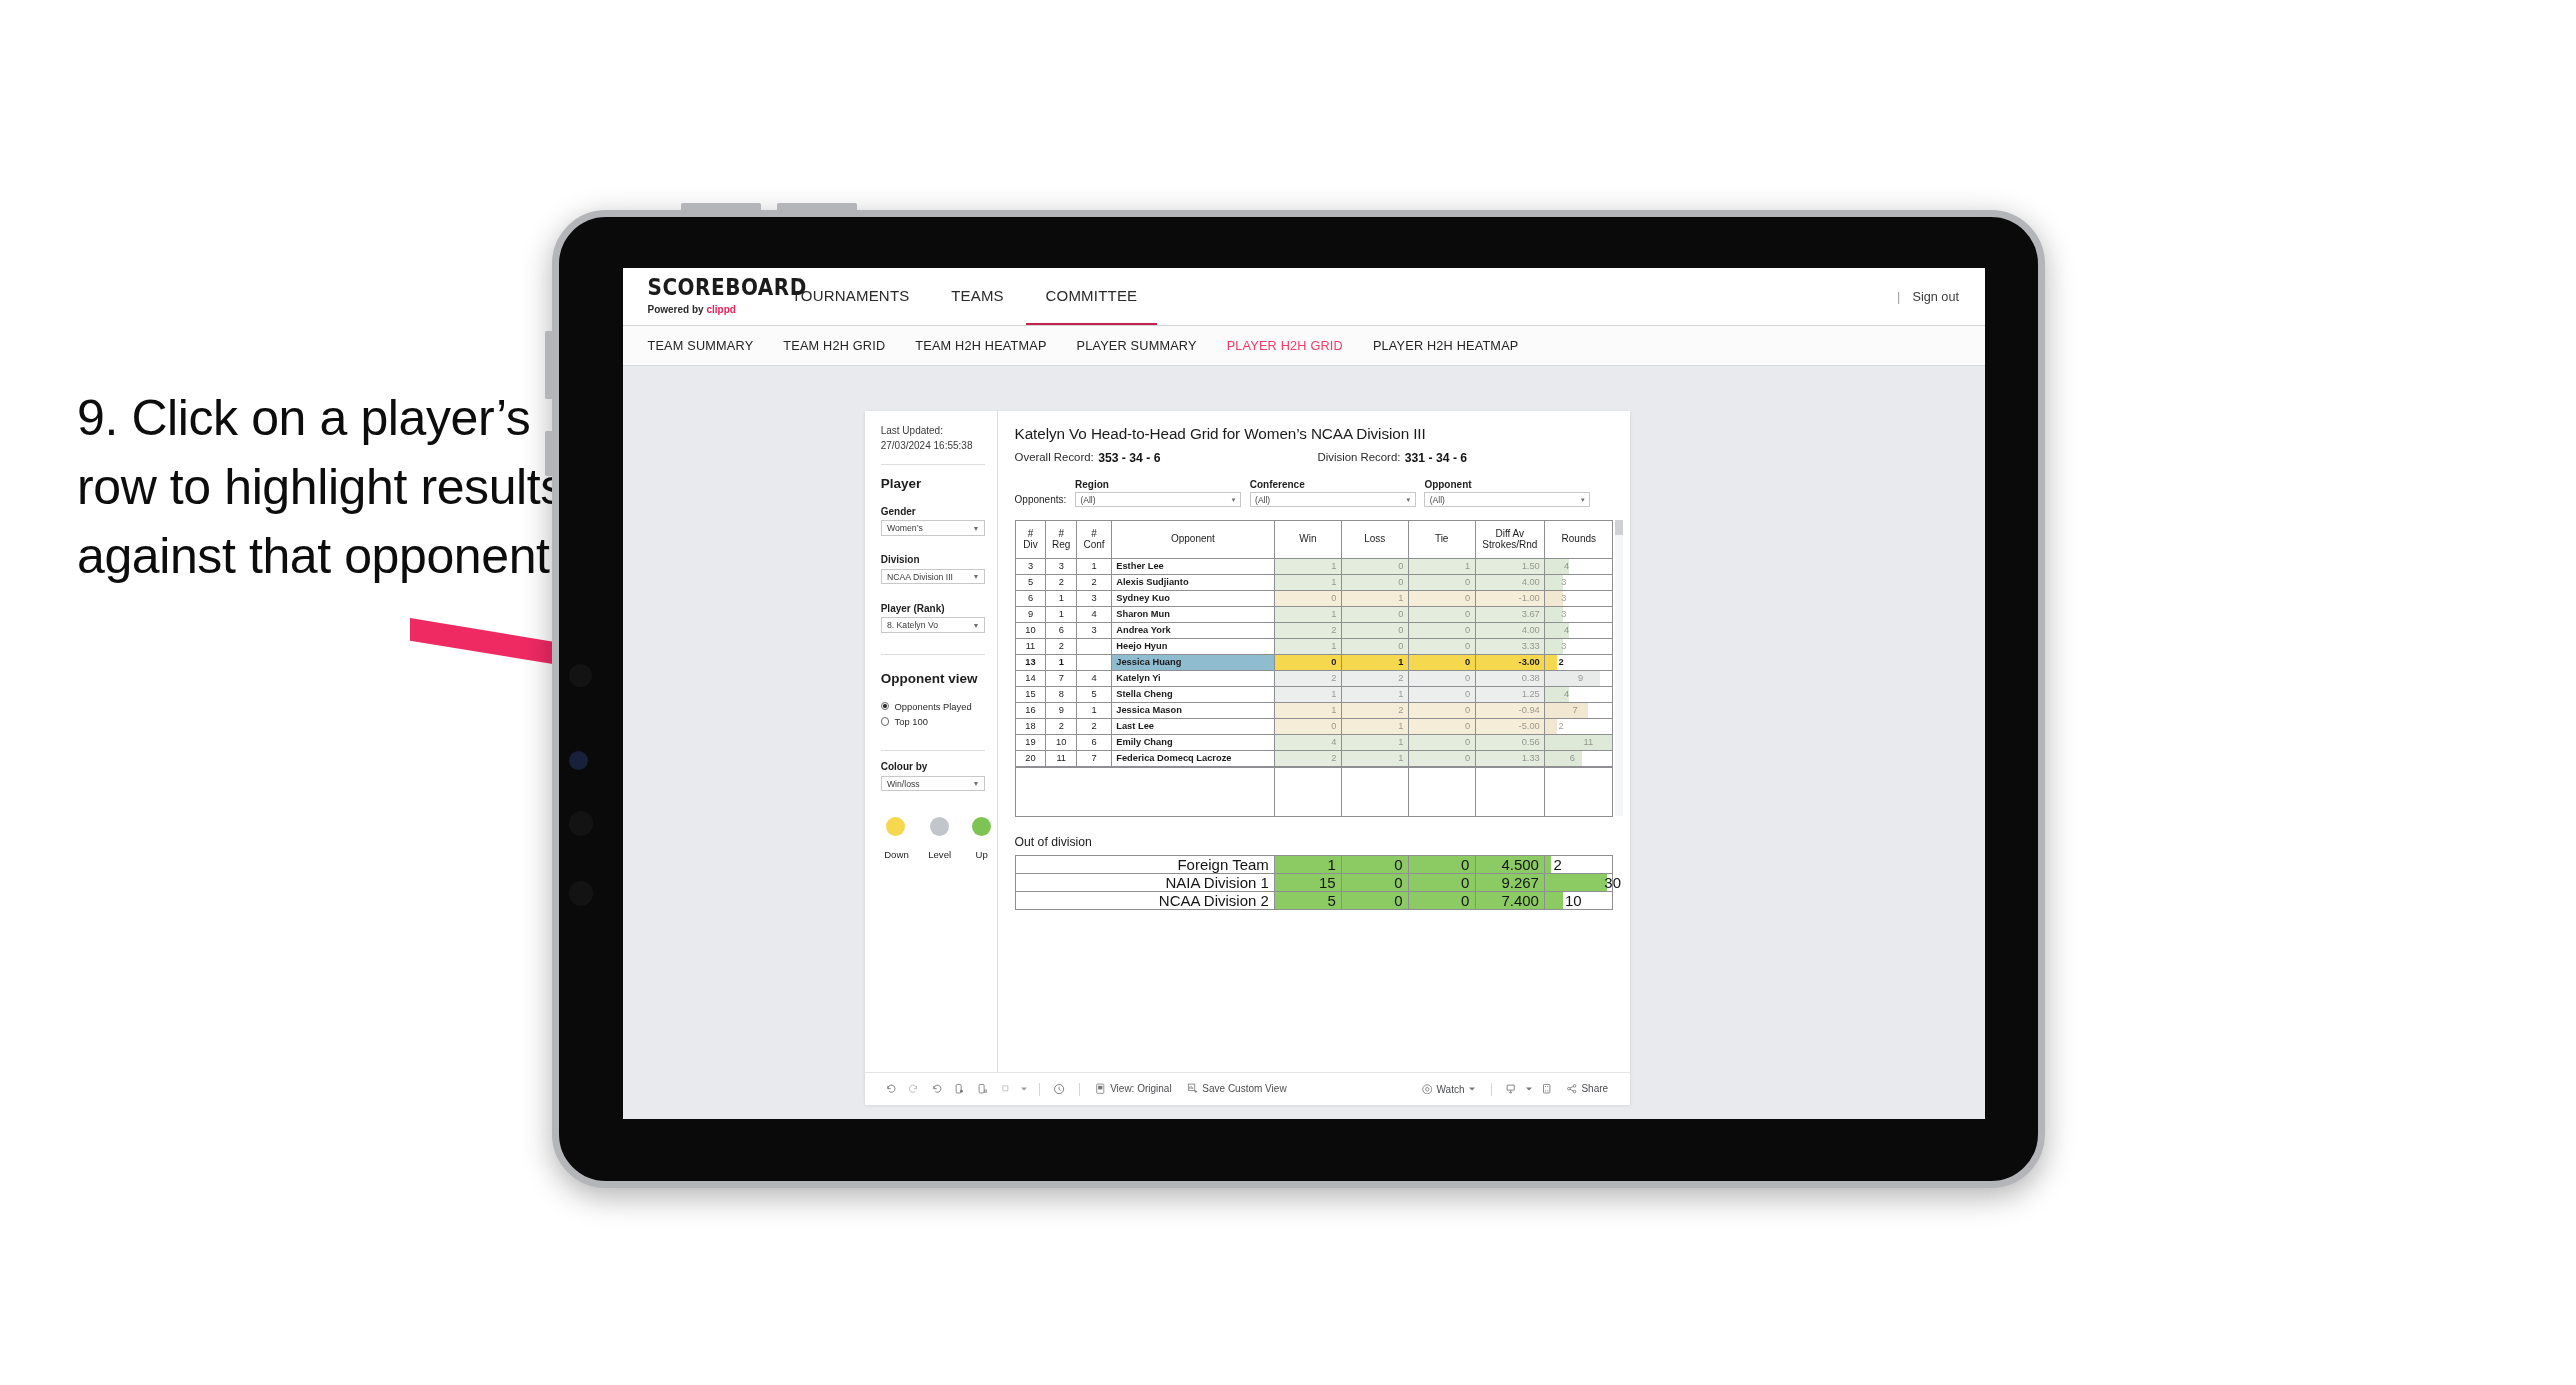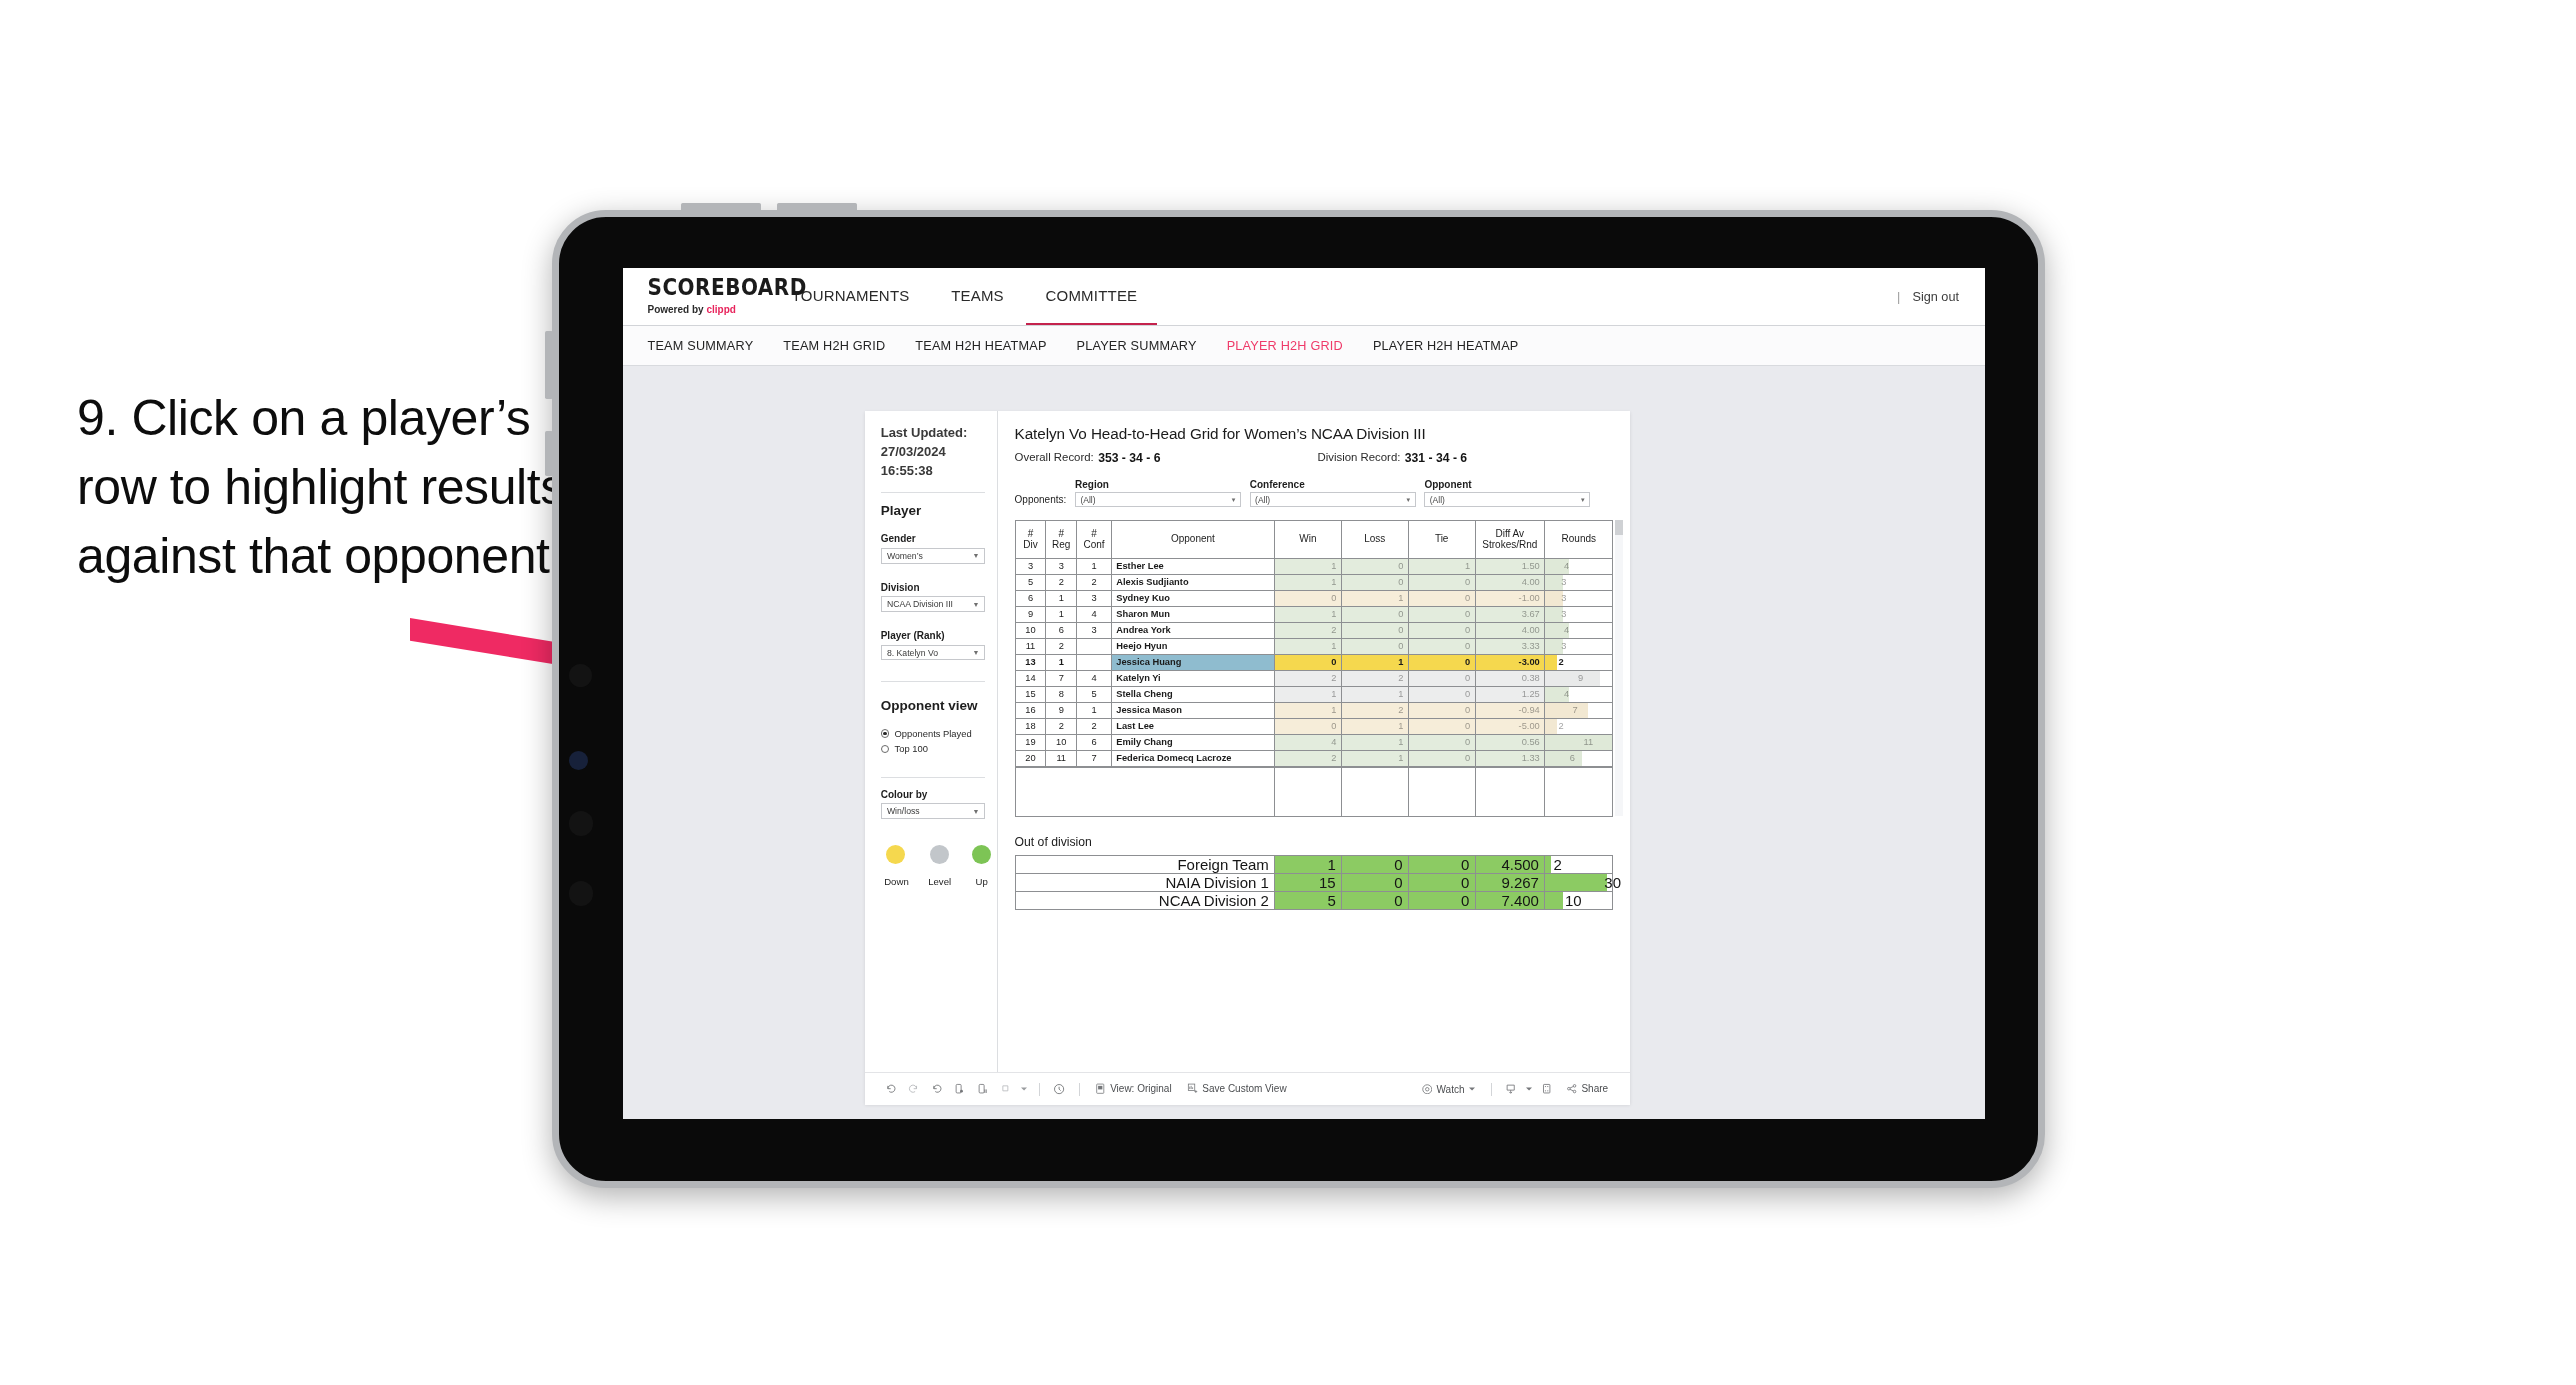--- a/index.html
+++ b/index.html
@@ -106,21 +106,21 @@
     box-shadow: 0 0.9px 3.5px rgba(0,0,0,.10);
     display:flex; flex-direction:column;
   }
   #card-body { display:flex; flex:1; min-height:0; }
 
   
   #sidebar {
     width: 133px; border-right:0.9px solid #dcdee1;
     padding: 13px 12.2px 0 15.7px; flex-shrink:0;
   }
-  #lastupd { font-size:13px; color:#3a3a3a; line-height:1.45;font-weight:bold; }
+  #lastupd { font-size:10px; color:#3a3a3a; line-height:1.45; }
   .side-rule { height:0.9px; background:#dcdee1; margin: 11.4px 0 10.5px 0; }
   .side-h { font-size:13.5px; font-weight:700; color:#1e1e1e; margin-bottom: 15px; }
   .side-label { font-size:10px; font-weight:700; color:#1d1d1d; margin-bottom:3.5px; }
   .side-select {
     height: 15.7px; border:0.9px solid #c6c8cc; background:#fff;
     display:flex; align-items:center; justify-content:space-between;
     padding: 0 4.4px 0 5.2px; font-size:8.7px; color:#3b3b3b; margin-bottom: 18.3px;
   }
   .side-select .caret { font-size:7px; color:#707070; }
   .radio-row { display:flex; align-items:center; gap:5.2px; margin-bottom:4.4px; font-size:9.4px; color:#2a2a2a;text-align:center; }

